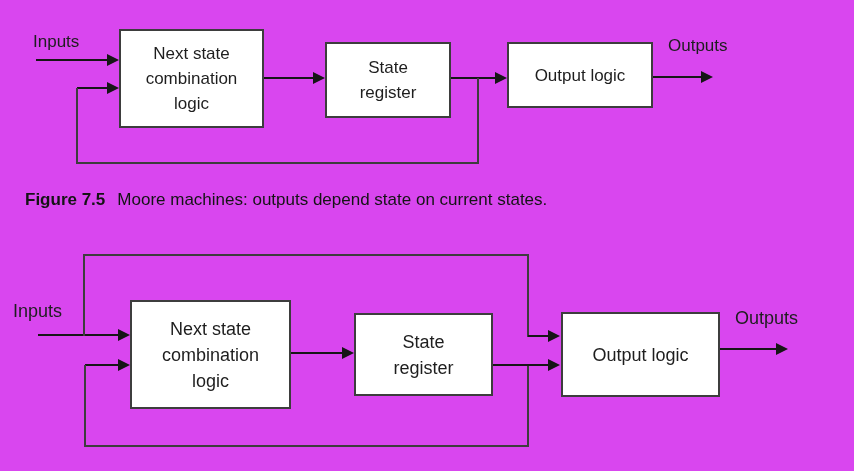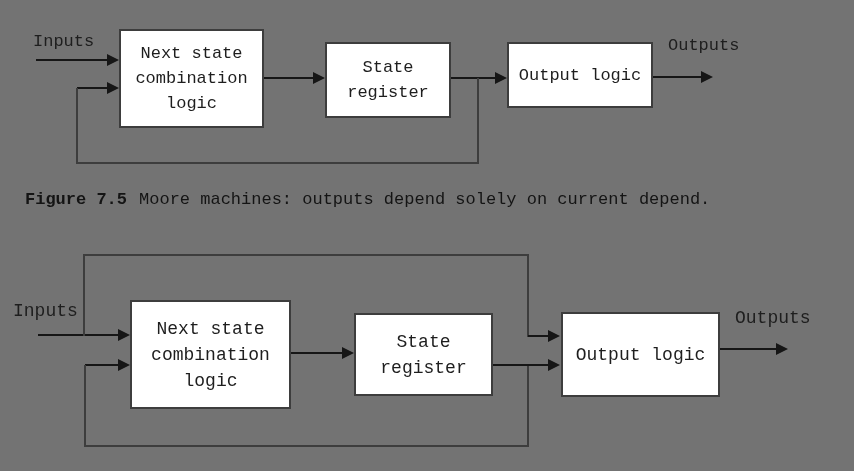--- a/index.html
+++ b/index.html
@@ -1,18 +1,18 @@
 <!DOCTYPE html>
 <html><head>
 <meta charset="utf-8">
 <style>
   html,body{margin:0;padding:0;background:#ffffff;}
   #page{
-    position:relative;width:854px;height:471px;background:#737373;overflow:hidden;
-    font-family:Liberation Mono, monospace;color:#1e1e1e;
+    position:relative;width:854px;height:471px;background:#d946ef;overflow:hidden;
+    font-family:Liberation Sans, sans-serif;color:#1e1e1e;
   }
   .layer{position:absolute;inset:0;}
   .hline{position:absolute;height:2px;background:#3d3d3d;}
   .vline{position:absolute;width:2px;background:#3d3d3d;}
   .ah{
     position:absolute;width:0;height:0;
     border-top:6px solid transparent;border-bottom:6px solid transparent;
     border-left:12px solid #161616;
   }
   .box{
@@ -71,21 +71,21 @@
     <div class="hline" style="left:653px;top:76px;width:50px;background:#161616;"></div>
     <div class="ah" style="left:701px;top:71px;"></div>
     <div class="lbl" style="left:668px;top:36px;">Outputs</div>
 
     <div class="vline" style="left:477px;top:78px;height:86px;"></div>
     <div class="hline" style="left:76px;top:162px;width:403px;"></div>
     <div class="vline" style="left:76px;top:88px;height:76px;"></div>
   </div>
 
   <div class="caption">
-    <span class="cap-label">Figure 7.5</span><span>Moore machines: outputs depend solely on current depend.</span>
+    <span class="cap-label">Figure 7.5</span><span>Moore machines: outputs depend state on current states.</span>
   </div>
 
   <div class="layer fig2">
 
     <div class="lbl" style="left:13px;top:301px;">Inputs</div>
 
     <div class="hline" style="left:38px;top:334px;width:83px;background:#161616;"></div>
     <div class="ah" style="left:118px;top:329px;"></div>
 
     <div class="vline" style="left:83px;top:255px;height:81px;"></div>

